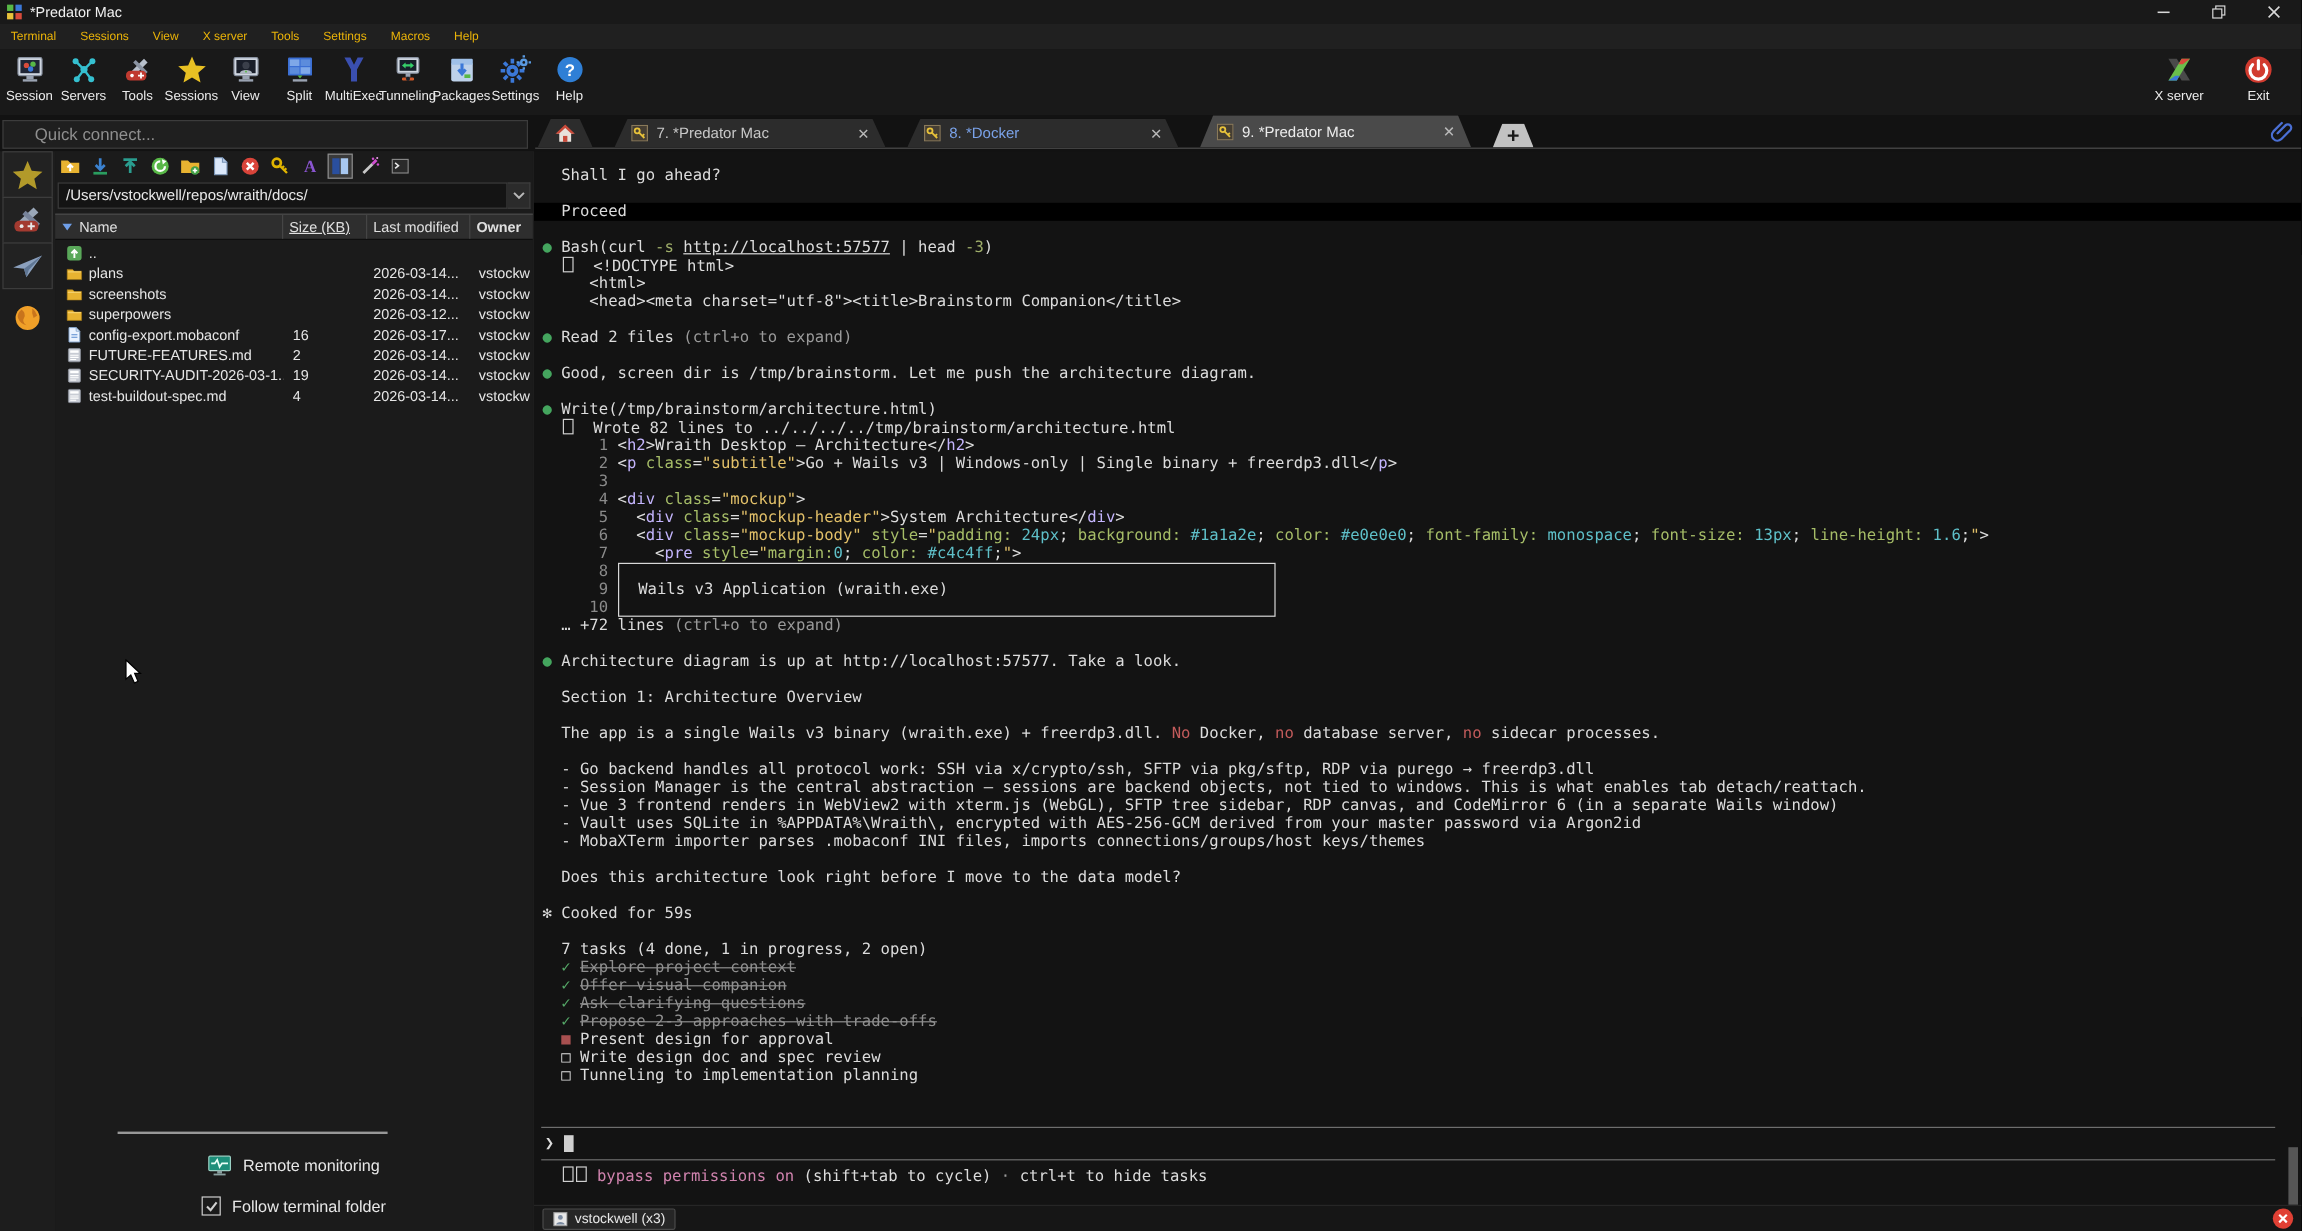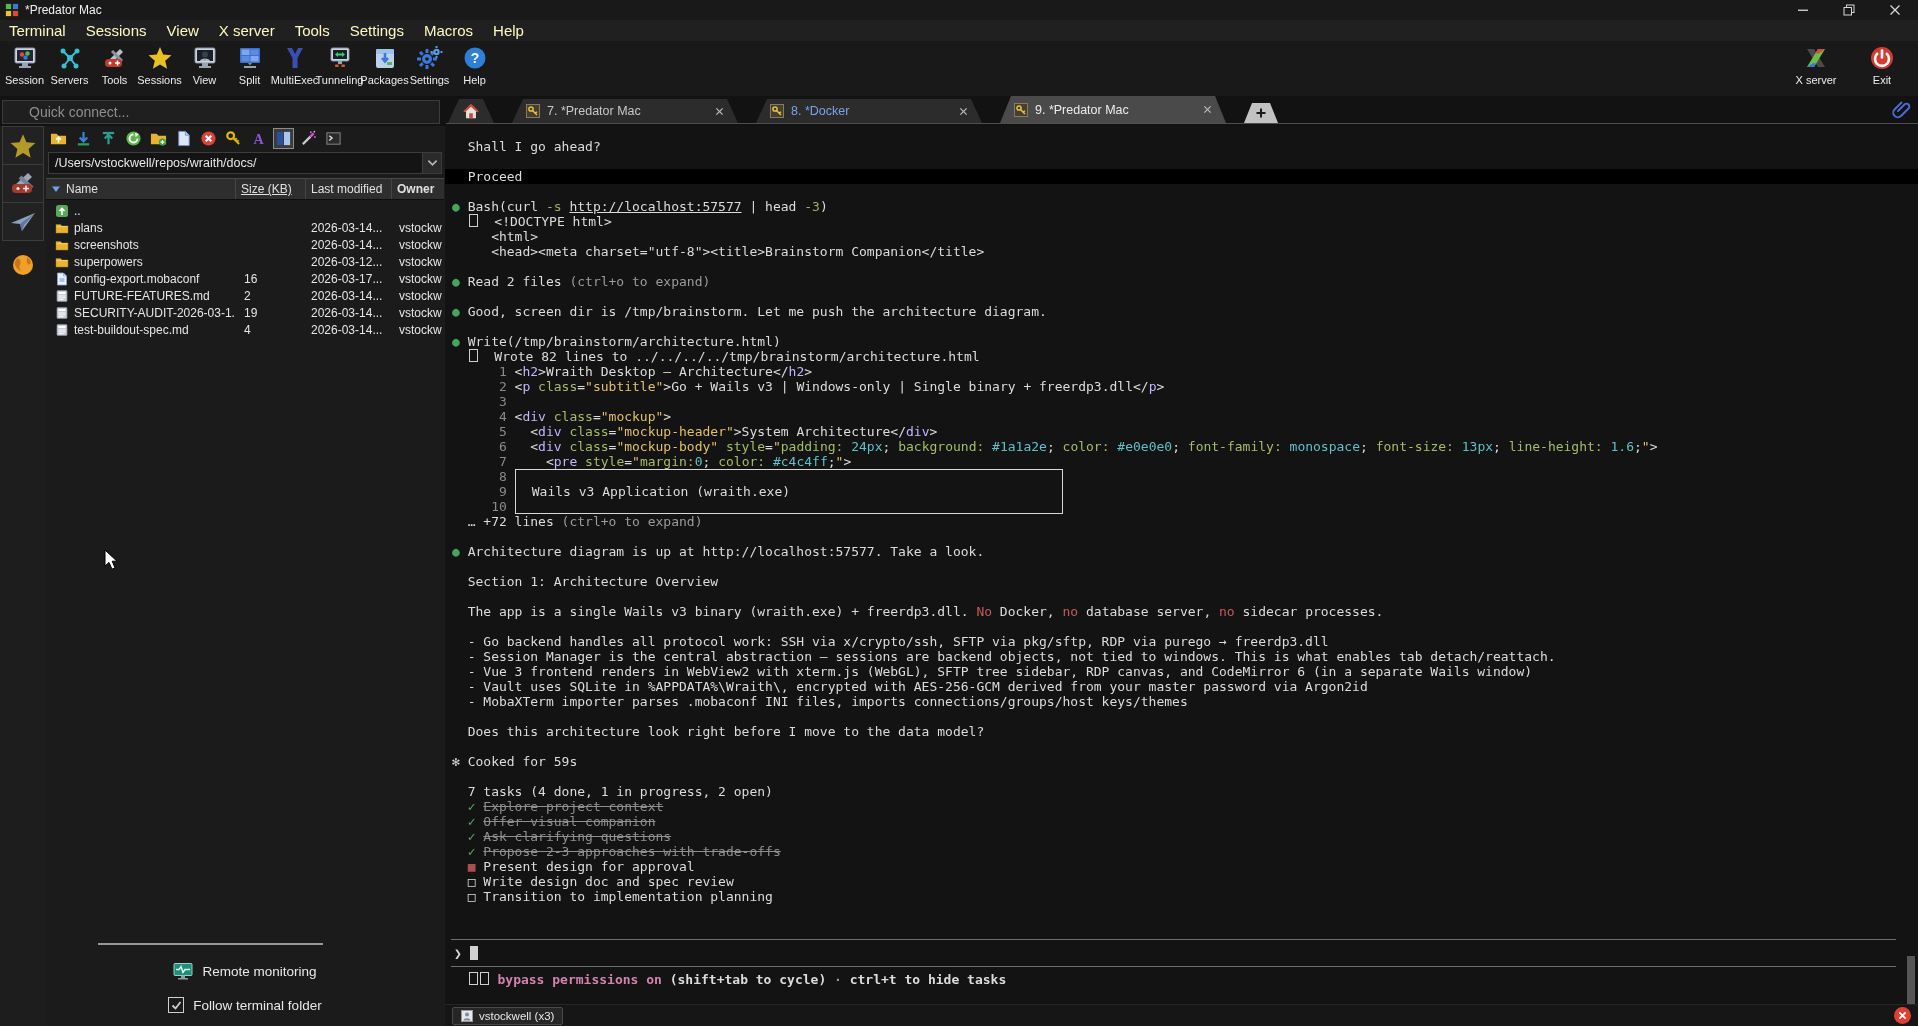--- a/index.html
+++ b/index.html
@@ -9,21 +9,21 @@
   .icon{display:inline-flex;align-items:center;justify-content:center;}
 
   
   .titlebar{position:absolute;top:0;left:0;right:0;height:20px;background:#191919;display:flex;align-items:center;padding-left:5px;gap:6px;}
   .title-text{color:#f0f0f0;font-size:12px;}
   .win-controls{position:absolute;right:0;top:0;height:20px;display:flex;}
   .win-btn{width:46px;height:20px;display:flex;align-items:center;justify-content:center;}
 
   
   .menubar{position:absolute;top:20px;left:0;right:0;height:21px;background:#202020;display:flex;align-items:center;padding-left:9px;gap:20px;}
-  .menu-item{color:#fef9c3;font-size:15px;}
+  .menu-item{color:#eab308;font-size:10px;}
 
   
   .toolbar{position:absolute;top:41px;left:0;right:0;height:55px;background:#191919;}
   .tb-group{position:absolute;left:2px;top:0;display:flex;}
   .tb-group-right{position:absolute;right:8px;top:0;display:flex;gap:10px;}
   .tb-item{width:45px;display:flex;flex-direction:column;align-items:center;padding-top:4px;gap:3px;}
   .tb-item .icon svg{width:26px;height:26px;}
   .tb-label{color:#ececec;font-size:11px;white-space:nowrap;}
   .tb-group-right .tb-item{width:56px;}
 
@@ -89,21 +89,21 @@
   .c-str{color:#e2c069}.c-val{color:#5fc0c9}.c-num{color:#8a8a8a}.c-chk{color:#55a868}
   .c-stk{color:#8f8f8f}.c-sqr{color:#a85050}
   .u{text-decoration:underline}.strike{text-decoration:line-through}
   .tofu{display:inline-block;width:7px;height:11px;border:1px solid currentColor;vertical-align:-1px;margin:0 1px;color:#cfcfcf;}
   .term-boxline{display:flex;height:45px;}
   .wbox{border:1px solid #d8d8d8;width:548px;margin-left:8px;display:flex;align-items:center;padding-left:16px;white-space:pre;box-sizing:border-box;}
   .prompt-wrap{margin:35px 22px 0 6px;border-top:1px solid #6e6e6e;border-bottom:1px solid #6e6e6e;height:26px;
                display:flex;align-items:center;gap:8px;padding-left:3px;}
   .prompt-char{font-size:13px;color:#dcdcdc;}
   .cursor-block{width:8px;height:14px;background:#d0d0d0;}
-  .bypass{margin-top:5px;font-weight:bold;}
+  .bypass{margin-top:5px;}
   .scroll-thumb{position:absolute;right:3px;top:830px;width:8px;height:56px;background:#565656;}
 
   
   .statusbar{position:absolute;left:445px;right:0;bottom:0;height:21px;background:#161616;border-top:1px solid #262626;display:flex;align-items:center;}
   .user-tab{margin-left:7px;height:16px;background:#262626;border:1px solid #4a4a4a;border-radius:2px;display:flex;align-items:center;gap:6px;
             padding:0 8px;color:#e8e8e8;font-size:11.5px;}
   .kill-btn{position:absolute;right:7px;top:2px;width:17px;height:17px;border-radius:50%;background:#e04034;color:#fff;
             display:flex;align-items:center;justify-content:center;font-size:10px;font-weight:bold;}
 
   .mouse-cursor{position:absolute;left:104px;top:549px;z-index:99;}
@@ -754,21 +754,21 @@
         <div class="term-line"></div>
         <div class="term-line"><span class="c-fg">✻ Cooked for 59s</span></div>
         <div class="term-line"></div>
         <div class="term-line"><span class="c-fg">  7 tasks (4 done, 1 in progress, 2 open)</span></div>
         <div class="term-line"><span class="c-fg">  </span><span class="c-chk">✓</span><span class="c-fg"> </span><span class="c-stk strike">Explore project context</span></div>
         <div class="term-line"><span class="c-fg">  </span><span class="c-chk">✓</span><span class="c-fg"> </span><span class="c-stk strike">Offer visual companion</span></div>
         <div class="term-line"><span class="c-fg">  </span><span class="c-chk">✓</span><span class="c-fg"> </span><span class="c-stk strike">Ask clarifying questions</span></div>
         <div class="term-line"><span class="c-fg">  </span><span class="c-chk">✓</span><span class="c-fg"> </span><span class="c-stk strike">Propose 2-3 approaches with trade-offs</span></div>
         <div class="term-line"><span class="c-fg">  </span><span class="c-sqr">■</span><span class="c-fg"> Present design for approval</span></div>
         <div class="term-line"><span class="c-fg">  </span><span class="c-fg">□</span><span class="c-fg"> Write design doc and spec review</span></div>
-        <div class="term-line"><span class="c-fg">  </span><span class="c-fg">□</span><span class="c-fg"> Transition to implementation planning</span></div>
+        <div class="term-line"><span class="c-fg">  </span><span class="c-fg">□</span><span class="c-fg"> Tunneling to implementation planning</span></div>
       </div>
     <div class="prompt-wrap">
       <span class="prompt-char">❯</span>
       <span class="cursor-block"></span>
     </div>
     <div class="term-line bypass" id="bypass-line"><span class="c-fg">  </span><span class="tofu c-pnk"></span><span class="tofu c-pnk"></span><span class="c-fg"> </span><span class="c-pnk">bypass permissions on</span><span class="c-fg"> (shift+tab to cycle) </span><span class="c-dim">·</span><span class="c-fg"> ctrl+t to hide tasks</span></div>
     <div class="scroll-thumb"></div>
   </div>
 
   <div class="statusbar">

